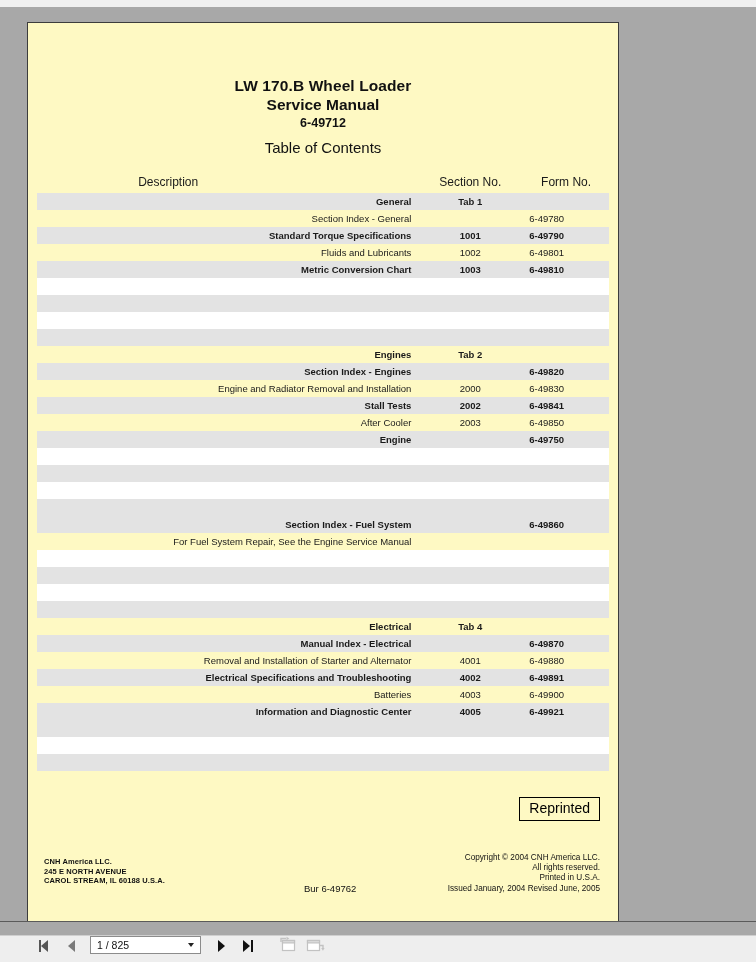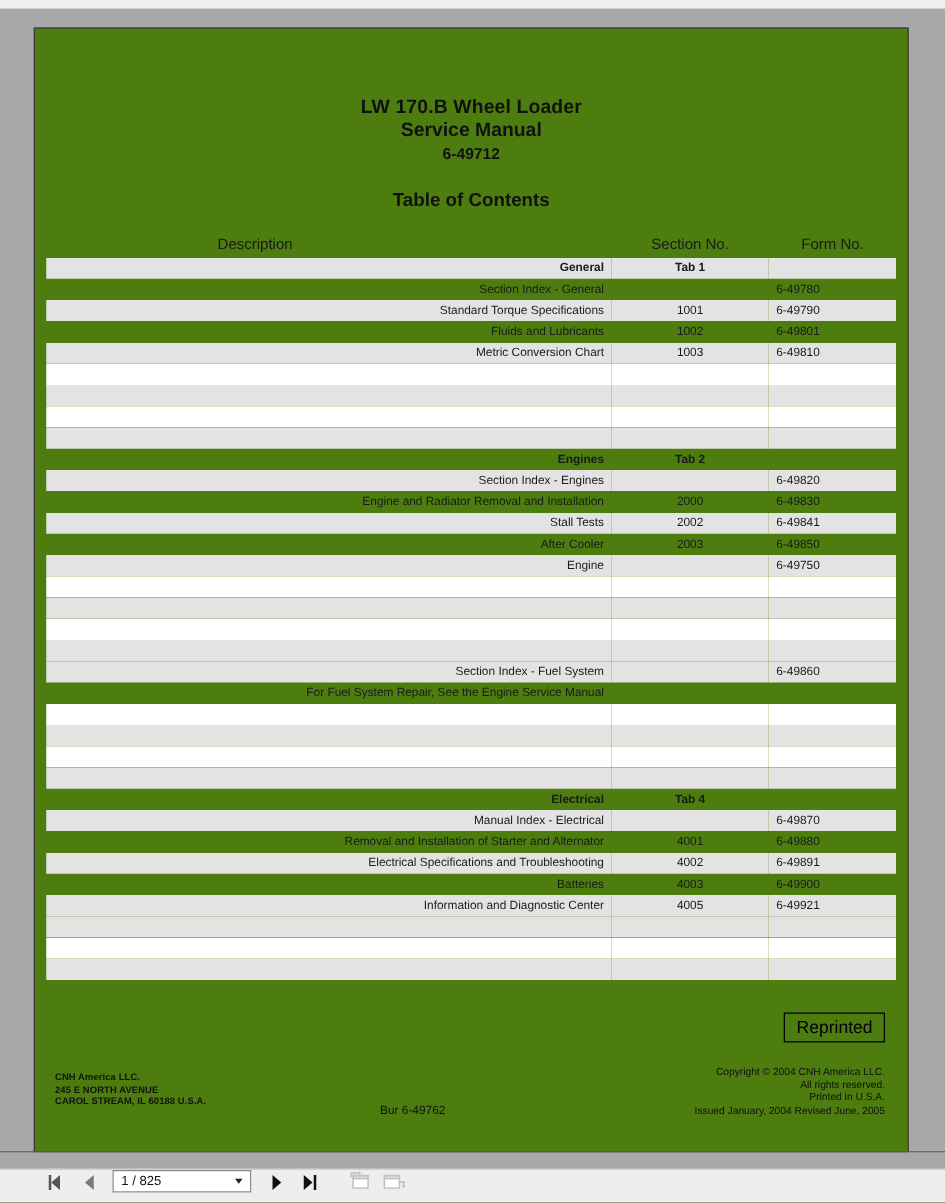--- a/index.html
+++ b/index.html
@@ -23,42 +23,42 @@
   
   .viewer-canvas {
     position: absolute; top: 7px; left: 0; width: 756px; height: 915px;
     background: #a8a8a8;
   }
 
   
   .page {
     position: absolute;
     top: 22px; left: 27px;
-    width: 700px; height: 900px;
-    background: #4d7c0f;
+    width: 592px; height: 900px;
+    background: #fef9c3;
     border: 1px solid #3c3c3c;
   }
 
   
   .titleblock { text-align: center; margin-top: 53px; }
   .title-1 {
     font-size: 15.5px; font-weight: bold; color: #111; letter-spacing: .1px;
     line-height: 19px;
   }
   .title-2 {
     font-size: 15.5px; font-weight: bold; color: #111;
     line-height: 19px;
   }
   .title-3 {
     font-size: 12.5px; font-weight: bold; color: #111;
     line-height: 19px;
   }
   .title-toc {
-    font-size: 15px; font-weight: bold; color: #111;
-    margin-top: 19px;
+    font-size: 15px; font-weight: normal; color: #111;
+    margin-top: 6px;
   }
 
   
   .toc-wrap { margin: 19px 9px 0 9px; }
   table.toc {
     width: 100%;
     border-collapse: collapse;
     table-layout: fixed;
   }
   table.toc col.c-desc { width: 66.5%; }
@@ -73,21 +73,21 @@
   }
   table.toc th.h-desc { padding-right: 118px; }
 
   table.toc td {
     font-size: 9.5px; color: #1a1a1a;
     height: 17px; line-height: 17px;
     padding: 0 6px;
     white-space: nowrap;
     overflow: hidden;
   }
-  table.toc tr.shade td { background: #e3e3e3; }
+  table.toc tr.shade td { background: #e3e3e3; font-weight: bold; }
   table.toc td.desc { text-align: right; padding-left: 7px; }
   table.toc td.sec  { text-align: center; }
   table.toc td.form { text-align: left; padding-right: 4px; }
   table.toc tr.section-head td { font-weight: bold; }
   table.toc tr.blank td { height: 17px; }
   table.toc tr.gap td { background: #ffffff !important; height: 17px; }
 
   
   .reprint-row {
     margin: 26px 0 0 0; text-align: right; padding-right: 18px;

